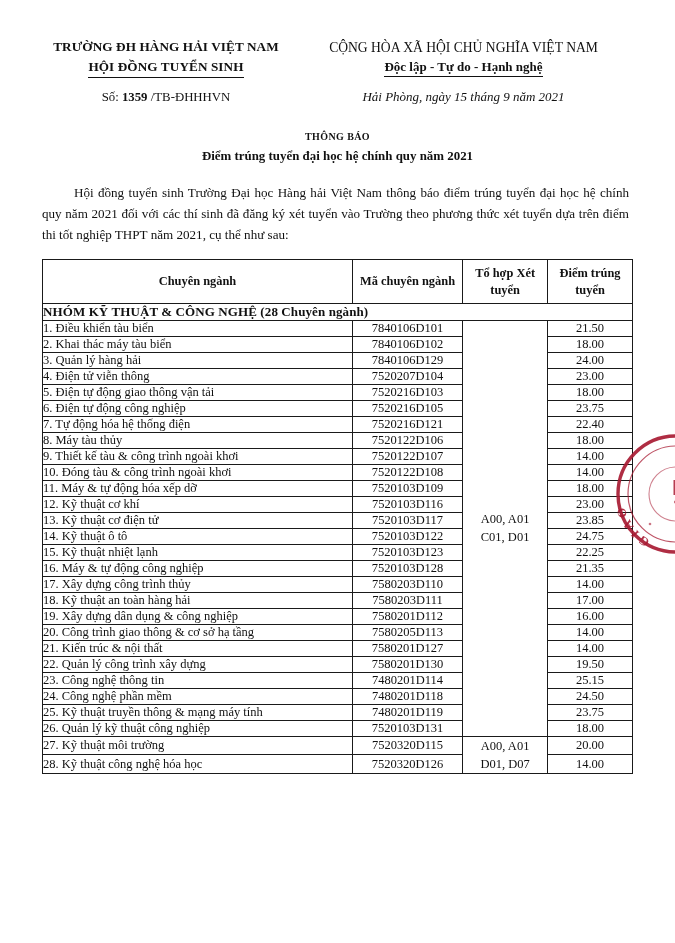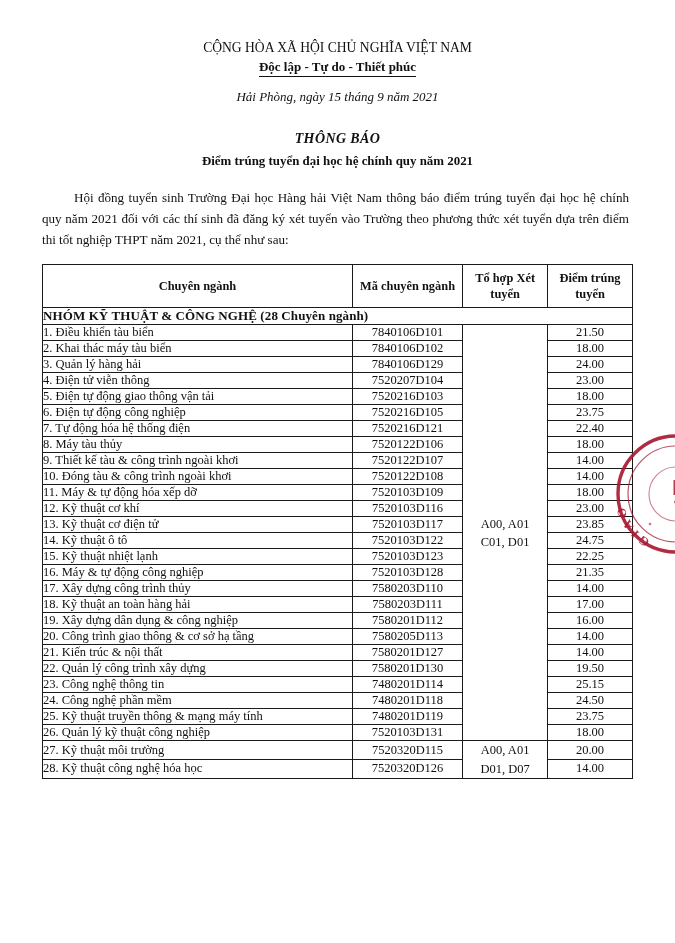--- a/index.html
+++ b/index.html
@@ -81,24 +81,23 @@
     margin-top: 12px;
     white-space: nowrap;
   }
 
   
   .title-block {
     text-align: center;
     margin-top: 26px;
   }
   .main-title {
-    font-size: 14px;
+    font-size: 10px;
     font-weight: bold;
     letter-spacing: .4px;
-    font-style: italic;
   }
   .sub-title {
     font-size: 12.9px;
     font-weight: bold;
     margin-top: 5px;
     line-height: 1.42;
   }
 
   
   .intro {
@@ -178,23 +177,28 @@
     height: 124px;
     pointer-events: none;
   }
 </style>
 </head>
 <body>
 
 <div class="page">
 
   <div class="letterhead">
+    <div class="lh-left">
+      <div class="org-line">TRƯỜNG ĐH HÀNG HẢI VIỆT NAM</div>
+      <div><span class="org-line underlined">HỘI ĐỒNG TUYỂN SINH</span></div>
+      <div class="docnum"><span>Số:</span> <b>1359</b> <span>/TB-ĐHHHVN</span></div>
+    </div>
     <div class="lh-right">
       <div class="nation-line">CỘNG HÒA XÃ HỘI CHỦ NGHĨA VIỆT NAM</div>
-      <div><span class="motto">Độc lập - Tự do - Thiết phúc</span></div>
+      <div><span class="motto">Độc lập - Tự do - Hạnh nghệ</span></div>
       <div class="place-date">Hải Phòng, ngày 15 tháng 9 năm 2021</div>
     </div>
   </div>
 
   <div class="title-block">
     <div class="main-title">THÔNG BÁO</div>
     <div class="sub-title">Điểm trúng tuyển đại học hệ chính quy năm 2021</div>
   </div>
 
   <p class="intro">Hội đồng tuyển sinh Trường Đại học Hàng hải Việt Nam thông báo điểm trúng tuyển đại học hệ chính quy năm 2021 đối với các thí sinh đã đăng ký xét tuyển vào Trường theo phương thức xét tuyển dựa trên điểm thi tốt nghiệp THPT năm 2021, cụ thể như sau:</p>

